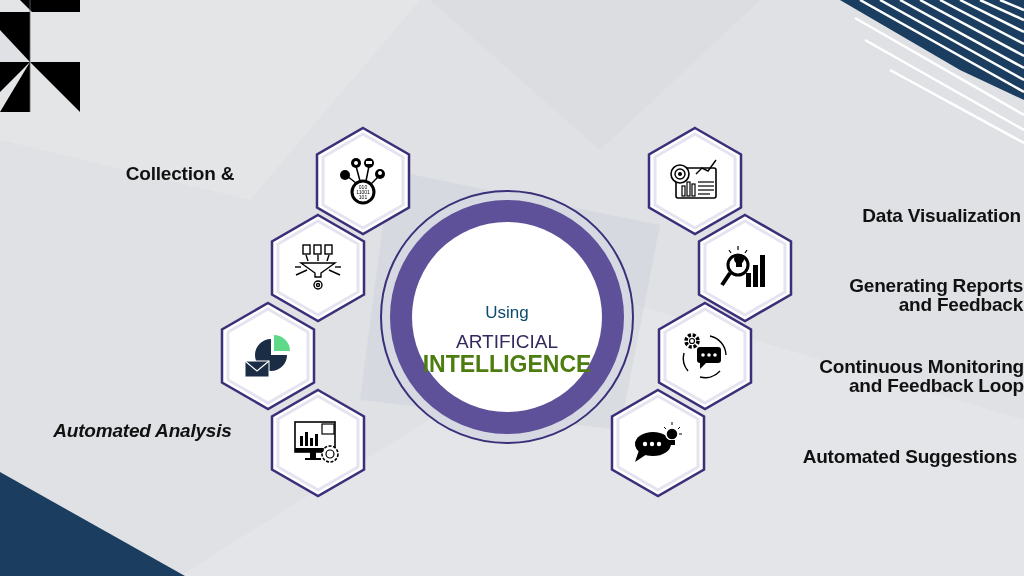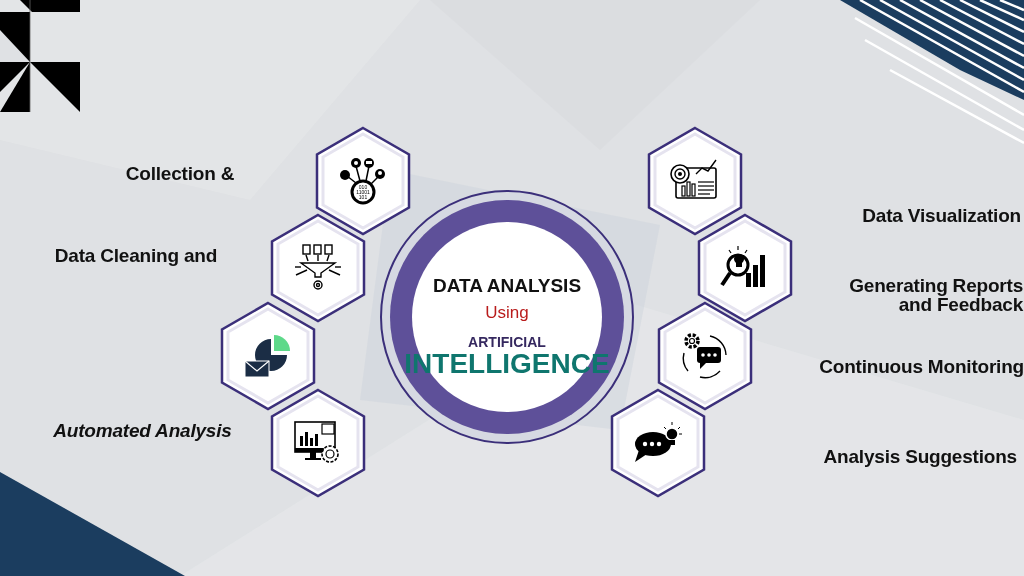--- a/index.html
+++ b/index.html
@@ -8,23 +8,23 @@
   .bg { position:absolute; left:0; top:0; }
   .label { position:absolute; font-weight:bold; font-size:19px; line-height:19px; color:#111; letter-spacing:-0.2px; }
   .label.left { text-align:center; }
   .label.right { text-align:right;margin-top:32px; }
   .hex { position:absolute; width:96px; height:110px; }
   .hex svg { position:absolute; left:0; top:0; }
   .hex .ico { position:absolute; left:23px; top:30px; width:50px; height:50px; }
   .center { position:absolute; left:379px; top:189px; width:256px; height:256px; }
   .ctext { position:absolute; left:0; width:256px; text-align:center; }
   .c-title { top:86px; font-weight:bold; font-size:19px; color:#111; }
-  .c-using { top:114px; font-size:17px; color:#b91c1c; }
-  .c-ai1 { top:142px; font-weight:bold; font-size:14px; color:#35285f; line-height:22px; }
-  .c-ai2 { top:164px; font-weight:bold; font-size:28px; color:#0f766e; line-height:22px; }
+  .c-using { top:114px; font-size:17px; color:#0c4a6e; }
+  .c-ai1 { top:142px; font-weight:normal; font-size:19px; color:#35285f; line-height:22px; }
+  .c-ai2 { top:164px; font-weight:bold; font-size:23px; color:#4d7c0f; line-height:22px; }
 </style>
 </head>
 <body>
 
 <svg class="bg" width="1024" height="576" viewBox="0 0 1024 576">
   <polygon points="0,0 420,0 250,200 0,140" fill="#e6e7e9" opacity="0.6"></polygon>
   <polygon points="180,576 620,300 1024,420 1024,576" fill="#e8e9eb" opacity="0.55"></polygon>
   <polygon points="430,0 760,0 600,150" fill="#d9dbde" opacity="0.6"></polygon>
   <polygon points="390,170 660,225 620,430 360,400" fill="#ccd3dc" opacity="0.45"></polygon>
 
@@ -56,40 +56,40 @@
     </g>
   </g>
 
   <polygon points="0,472 0,576 185,576" fill="#1b3d5f"></polygon>
 </svg>
 
 <div class="label left" style="left:60px; top:164px; width:240px;">
   <div>Collection &amp;</div>
 </div>
 <div class="label left" style="left:20px; top:246px; width:232px;">
-  <div>Data Cleaning and</div>
 </div>
 <div class="label left" style="left:0px; top:335px; width:213px;">
 </div>
 <div class="label left" style="left:20px; top:421px; width:245px;font-style:italic;">
   <div>Automated Analysis</div>
 </div>
 
 <div class="label right" style="left:761px; top:174px; width:260px;">
   <div>Data Visualization</div>
 </div>
 <div class="label right" style="left:803px; top:244px; width:220px;">
   <div>Generating Reports</div>
   <div>and Feedback</div>
 </div>
 <div class="label right" style="left:762px; top:325px; width:262px;">
   <div>Continuous Monitoring</div>
+  <div>and Feedback Loop</div>
 </div>
 <div class="label right" style="left:727px; top:415px; width:290px;">
-  <div>Analysis Suggestions</div>
+  <div>Automated Suggestions</div>
 </div>
 
 <div class="hex" style="left:315px; top:126px;">
   <svg width="96" height="110" viewBox="0 0 96 110">
       <polygon points="48,2 94,28.5 94,81.5 48,108 2,81.5 2,28.5" fill="#fff" stroke="#3b2f7a" stroke-width="2.5"></polygon>
       <polygon points="48,8 88,31 88,79 48,102 8,79 8,31" fill="none" stroke="#e5e3ef" stroke-width="3"></polygon>
     </svg>
   <svg class="ico" viewBox="0 0 50 50">
     <circle cx="25" cy="36" r="11" fill="none" stroke="#000" stroke-width="3"></circle>
     <text x="25" y="33" font-size="5" text-anchor="middle" font-family="Liberation Sans, sans-serif">010</text>
@@ -249,17 +249,16 @@
       </g>
   </svg>
 </div>
 
 <div class="center">
   <svg width="256" height="256" viewBox="0 0 256 256">
     <circle cx="128" cy="128" r="126" fill="#d6d9e2" stroke="#3b2f7a" stroke-width="2"></circle>
     <circle cx="128" cy="128" r="117" fill="#5e5099"></circle>
     <circle cx="128" cy="128" r="95" fill="#ffffff"></circle>
   </svg>
-  <div class="ctext c-title">DATA ANALYSIS</div>
   <div class="ctext c-using">Using</div>
   <div class="ctext c-ai1">ARTIFICIAL</div>
   <div class="ctext c-ai2">INTELLIGENCE</div>
 </div>
 
 </body></html>

